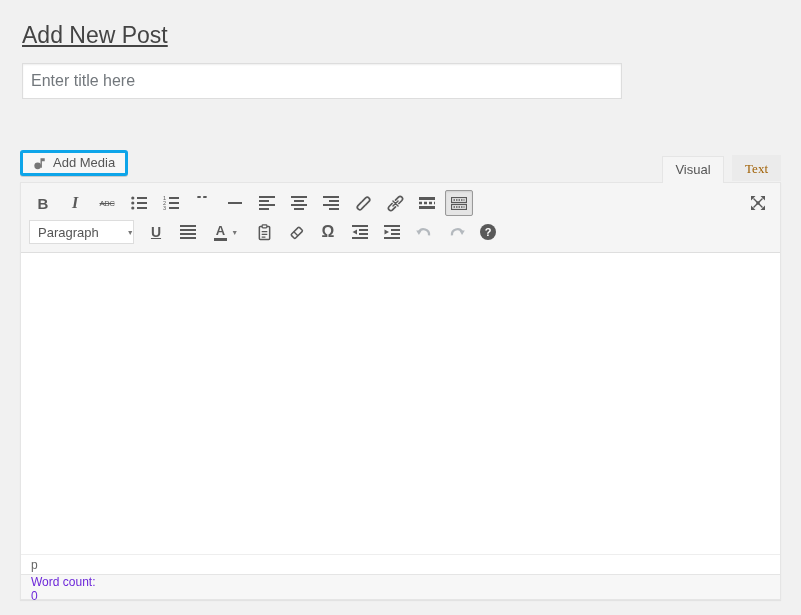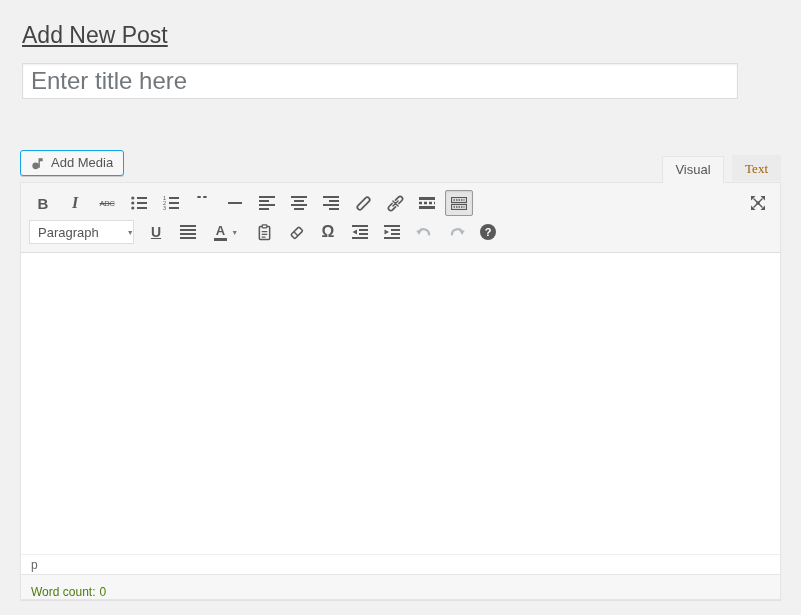--- a/index.html
+++ b/index.html
@@ -11,35 +11,35 @@
     color:#444;
   }
   .wrap { padding:21px 20px 0; width:801px; }
 
   h1.page-title {
     margin:0 0 14px 2px; font-size:23px; font-weight:400;
     line-height:28px; color:#444;text-decoration:underline;
   }
 
   .title-input {
-    display:block; width:716px; height:36px; margin-left:2px;
-    padding:3px 8px; font-size:24px; line-height:28px;
+    display:block; width:600px; height:36px; margin-left:2px;
+    padding:3px 8px; font-size:16px; line-height:28px;
     font-family:"Liberation Sans", sans-serif;
     background:#fff; border:1px solid #ddd; border-radius:0;
     box-shadow:inset 0 1px 2px rgba(0,0,0,.07);
     color:#333; outline:none;
   }
   .title-input::placeholder { color:#72777c; opacity:1; }
 
   .media-tab-row { position:relative; height:32px; margin-top:51px; }
   .media-buttons { position:absolute; left:0; top:0; }
   .wp-button {
     display:inline-flex; align-items:center; gap:5px;
     height:26px; padding:0 10px; margin-right:5px;
-    background:#f7f7f7; border:1px solid #0ea5e9; border-radius:3px;
+    background:#f7f7f7; border:3px solid #0ea5e9; border-radius:3px;
     box-shadow:0 1px 0 #ccc; cursor:pointer;
     font-size:13px; line-height:24px; color:#555;
     font-family:"Liberation Sans", sans-serif;
   }
   .wp-button svg { display:block; }
 
   .editor-tabs { position:absolute; right:0; bottom:0; }
   .switch-tab {
     display:inline-block; padding:3px 12px; margin-left:4px;
     font-size:13px; line-height:19px; cursor:pointer;
@@ -114,22 +114,22 @@
 
   .mce-path-bar {
     height:20px; border-top:1px solid #eee; background:#fff;
     display:flex; align-items:center; padding:0 10px;
     font-size:12px; color:#666;
   }
   .mce-path-item { cursor:pointer; }
 
   .post-status-info {
     height:25px; background:#f7f7f7; border-top:1px solid #e5e5e5;
-    display:flex; align-items:flex-end; padding:0 10px;
-    font-size:12px; color:#4d7c0f;
+    display:flex; align-items:flex-start; padding:0 10px;
+    font-size:12px; color:#6d28d9;flex-direction:column;
   }
   .post-status-info .wc-label { margin-right:4px; }
 </style>
 </head>
 <body>
 
 <div class="wrap">
 
   <h1 class="page-title">Add New Post</h1>
 

